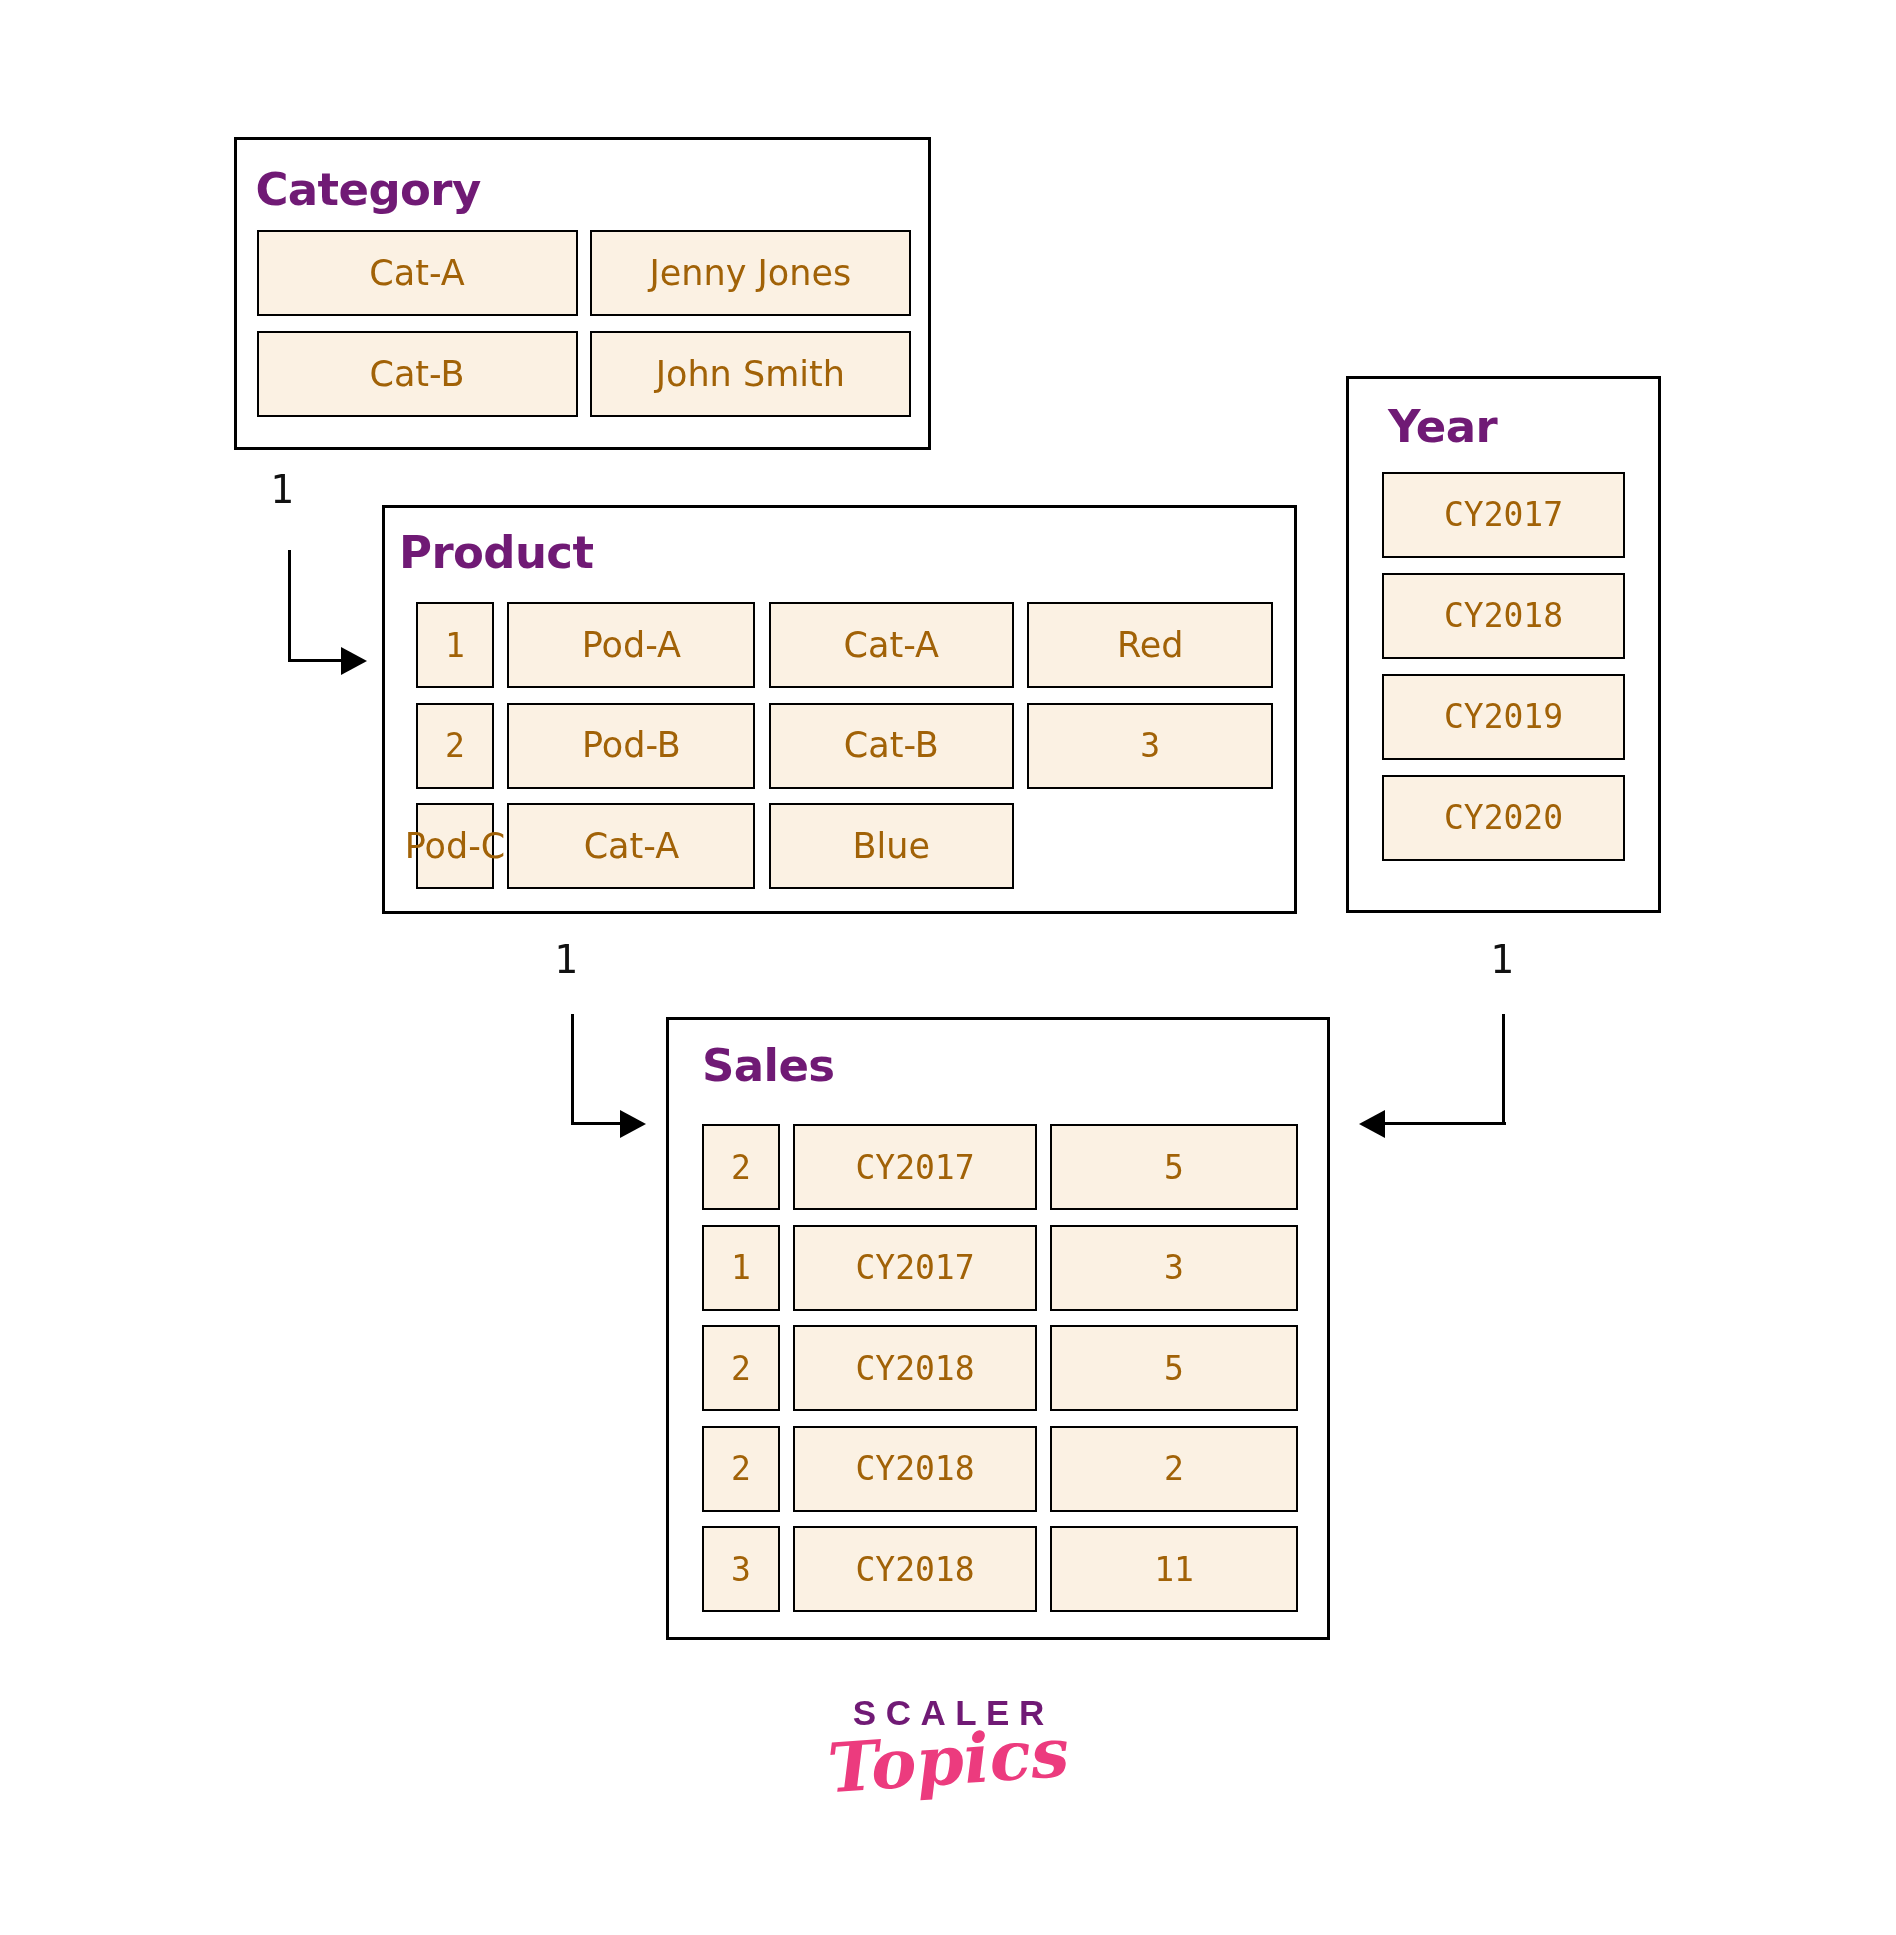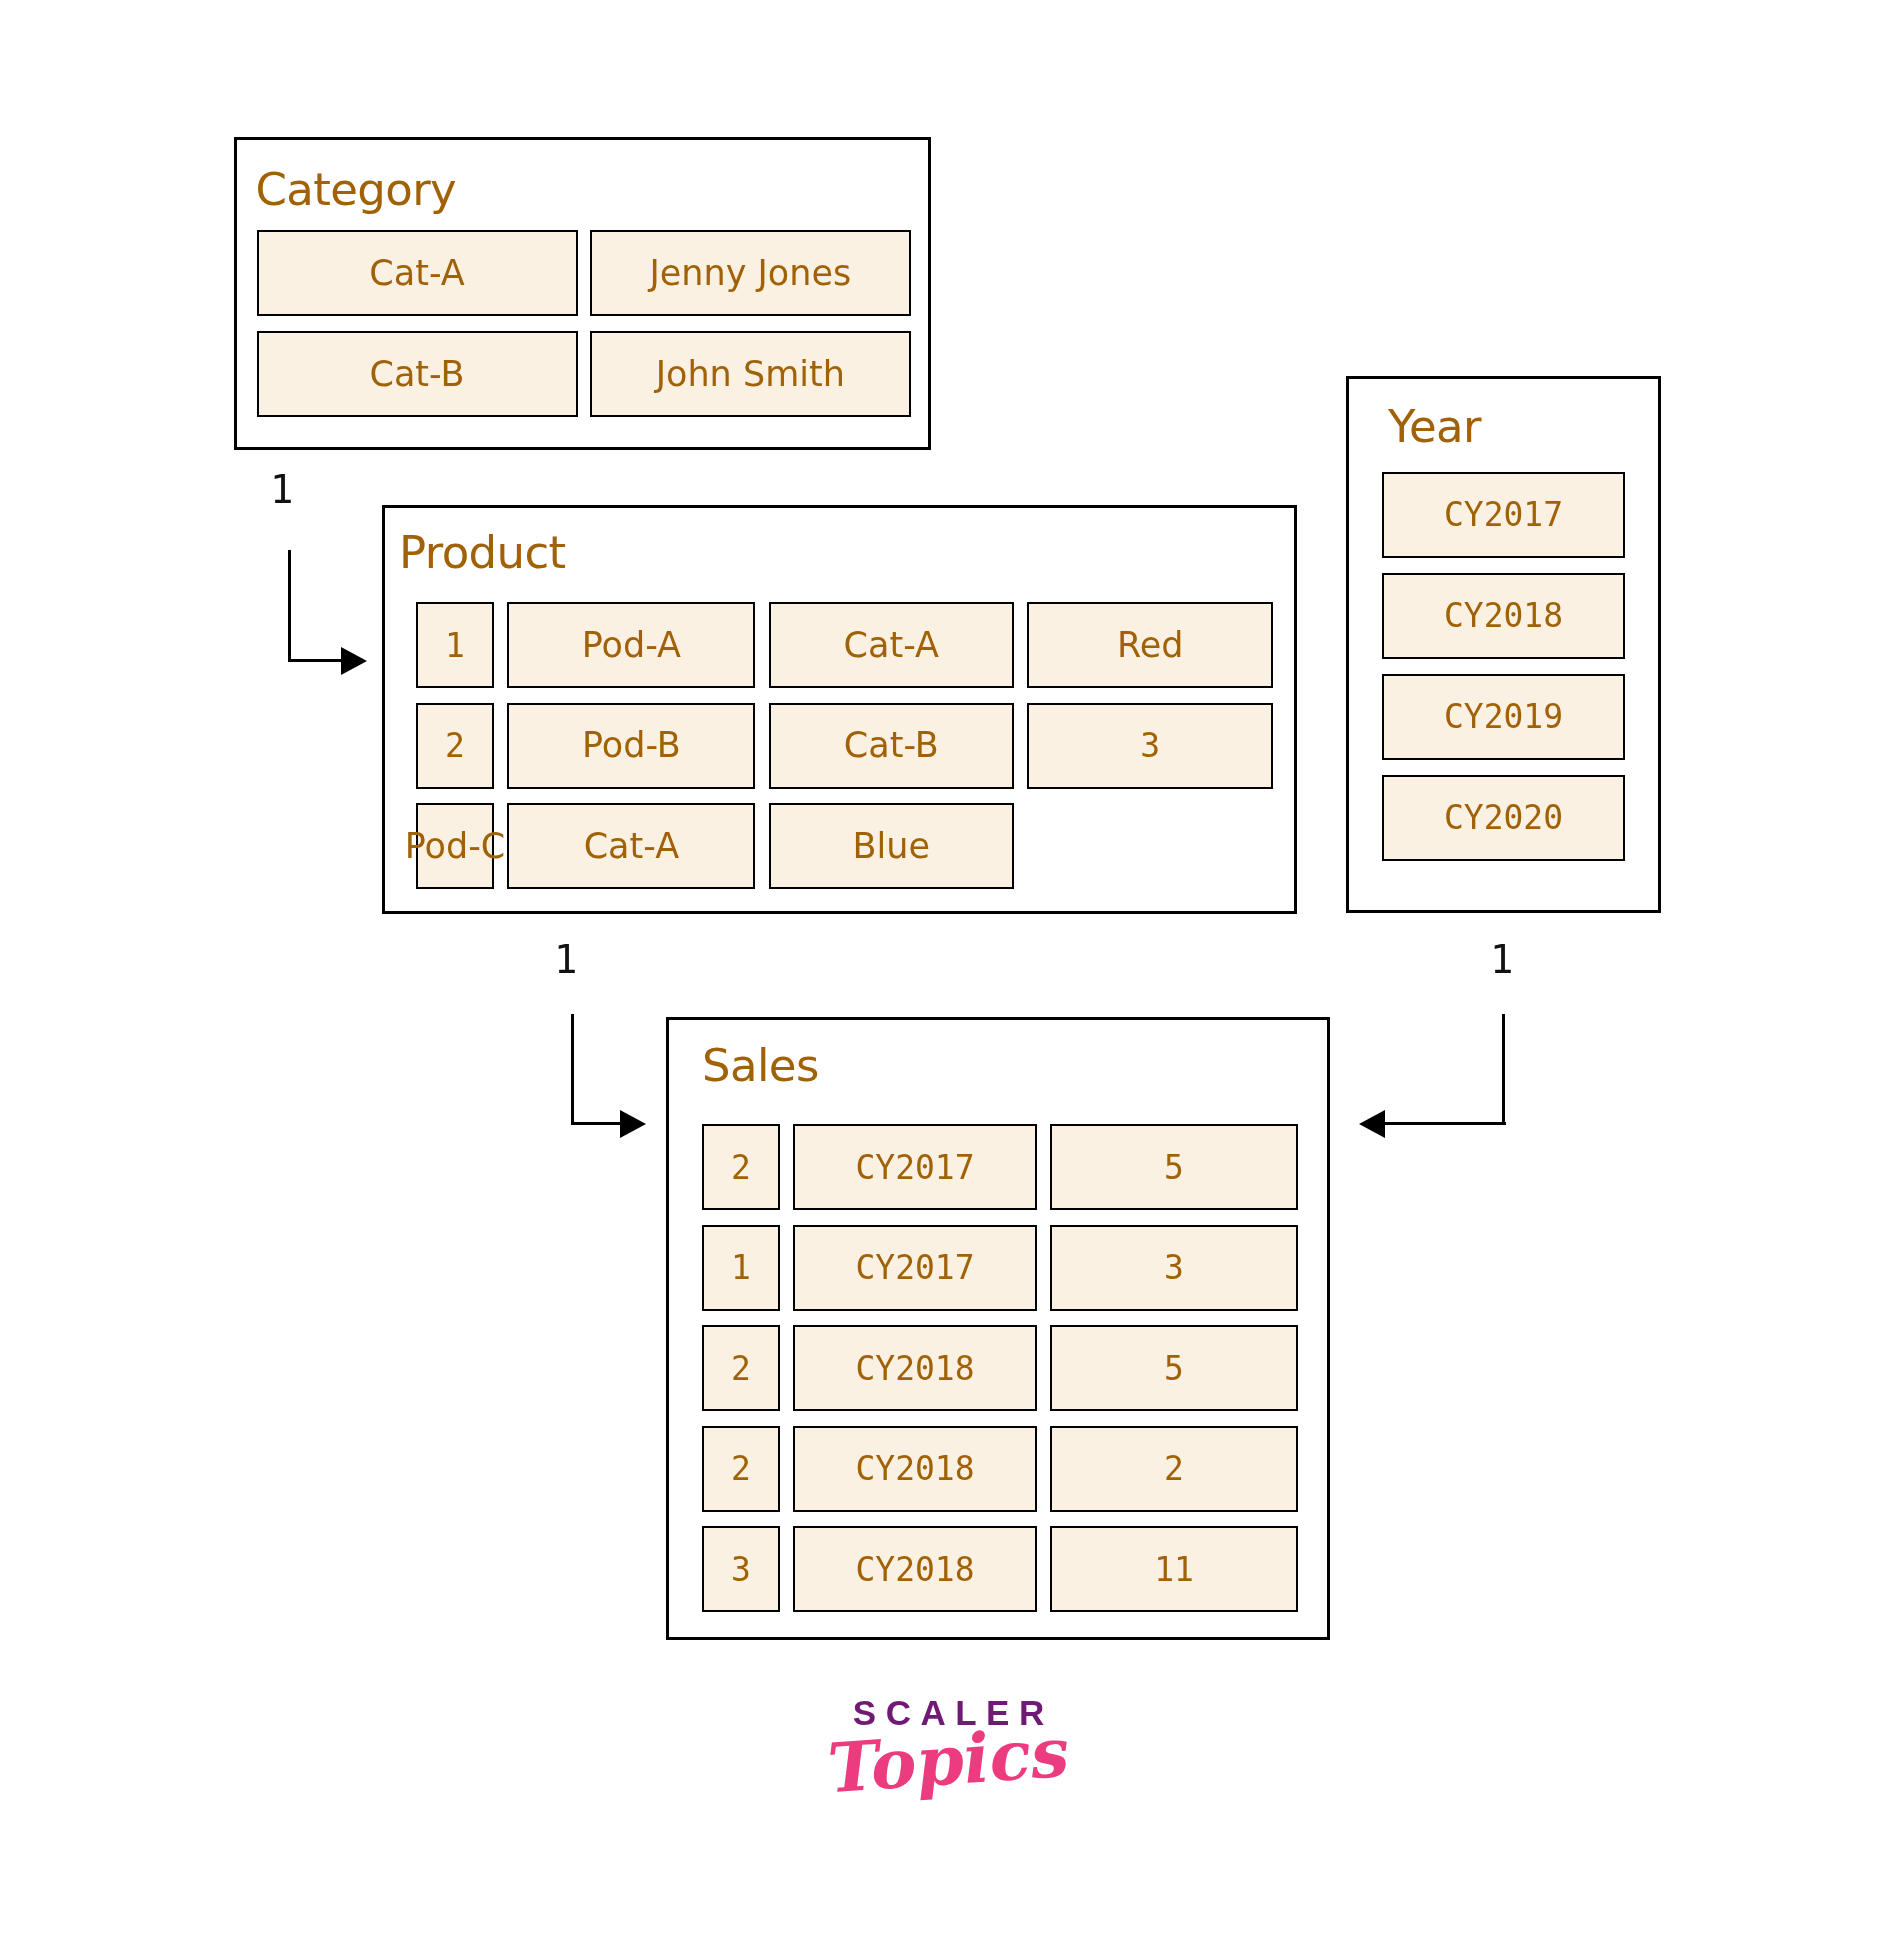--- a/index.html
+++ b/index.html
@@ -11,24 +11,24 @@
     position:relative;
     overflow:hidden;
   }
   .tbl {
     position:absolute;
     border:3.9px solid #000000;
     background:#ffffff;
     box-sizing:border-box;
   }
   .tbl-title {
-    font-weight:normal;
+    font-weight:bold;
     font-size:45px;
     line-height:1;
-    color:#a16207;
+    color:#701a75;
     letter-spacing:-0.6px;
   }
   .grid { display:grid; }
   .cell {
     background:#FBF1E3;
     border:2.8px solid #000000;
     box-sizing:border-box;
     display:flex;
     align-items:center;
     justify-content:center;

